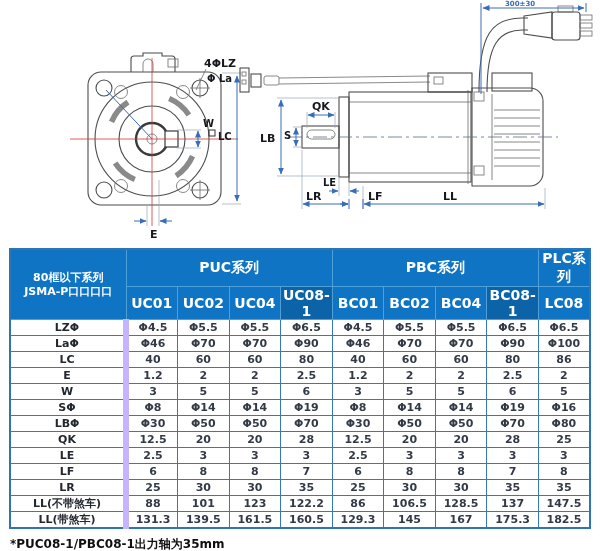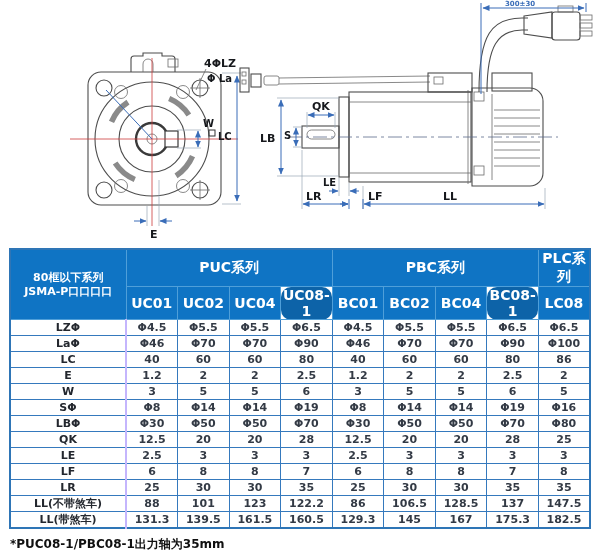--- a/index.html
+++ b/index.html
@@ -9,24 +9,24 @@
   .lnthin{stroke:#6b6b6b;fill:none;stroke-width:0.8;}
   .ext{stroke:#9aa7b5;stroke-width:0.7;fill:none;}
   .dim{stroke:#3a6db8;stroke-width:1;fill:none;}
   .cl{stroke:#cc3a3a;stroke-width:0.8;fill:none;}
   .dlb{font:bold 11px "DejaVu Sans",sans-serif;fill:#16181c;}
   .dlb-s{font:bold 10px "DejaVu Sans",sans-serif;fill:#16181c;}
   .dlb-b{font:bold 7px "DejaVu Sans",sans-serif;fill:#3a6db8;}
   table.spec{border-collapse:collapse;table-layout:fixed;width:582px;margin:4px 0 0 9px;border:2px solid #2e75b6;}
   table.spec col.c0{width:116px;}
   table.spec th{background:#0f74c4;color:#ffffff;border:1px solid #4f9fd9;font-size:14px;font-weight:bold;height:19px;padding:0;text-align:center;}
-  table.spec th.dark{background:#0d63a8;border-radius:10px;}
+  table.spec th.dark{background:#0d63a8;}
   table.spec th.corner{font-size:11px;line-height:1.25;}
   table.spec td{border:1px solid #3579bd;font-size:11px;font-weight:600;color:#333a45;text-align:center;height:15px;padding:0;background:#ffffff;}
-  table.spec td.rowlabel{color:#23272e;border-right:2px solid #c4b5fd;}
+  table.spec td.rowlabel{color:#23272e;border-right:6px solid #c4b5fd;}
   .notes{margin:7px 0 0 10px;}
   .notes p{margin:1px 0;font-size:12px;font-weight:600;color:#101010;}
 </style>
 </head>
 <body>
 
 <div>
 
   <svg class="diagram" width="600" height="244" viewBox="0 0 600 244">
     <defs>

